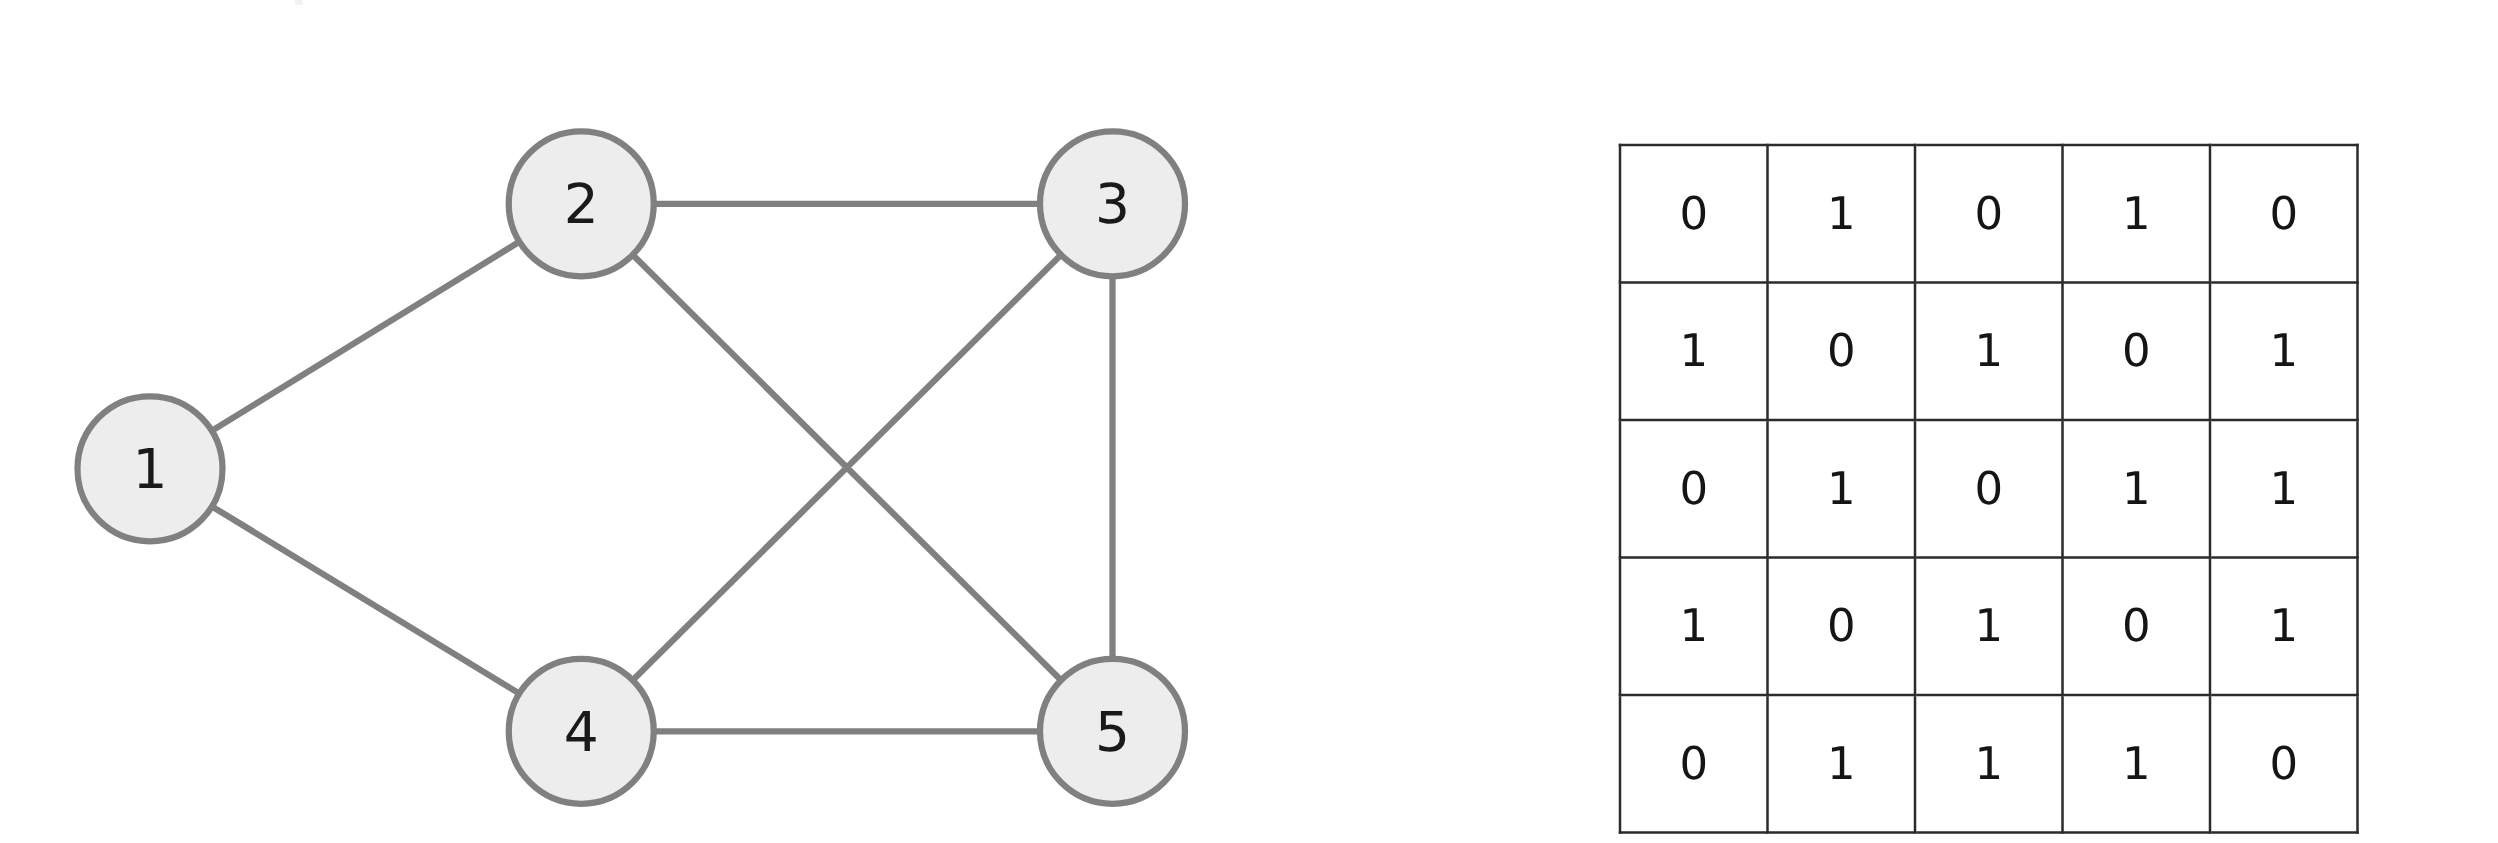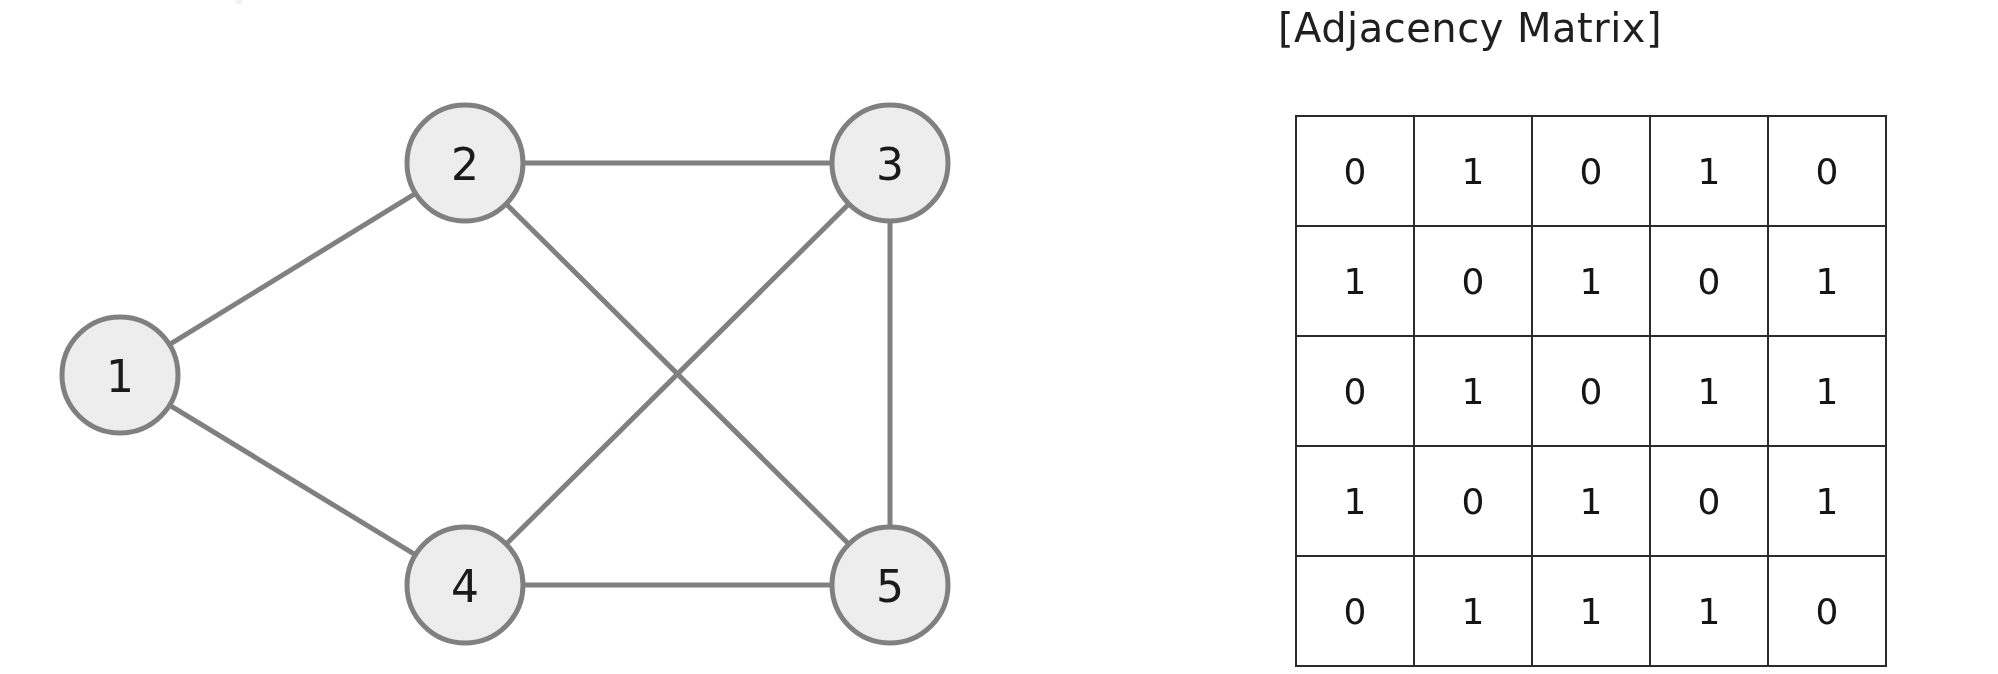--- a/index.html
+++ b/index.html
@@ -140,21 +140,20 @@
           </g>
           <g>
             <circle cx="890" cy="585" r="58" class="node-circle" fill="#ededed" stroke="#808080" stroke-width="5"></circle>
             <text x="890" y="586" class="node-text" fill="#1a1a1a">5</text>
           </g>
         </g>
     </svg>
   </div>
 
   <div id="matrix-panel">
-    <div id="matrix-title">[Adjacency Matrix]</div>
     <table id="matrix-table">
       <tbody id="matrix-body">
           <tr>
             <td>0</td>
             <td>1</td>
             <td>0</td>
             <td>1</td>
             <td>0</td>
           </tr>
           <tr>

